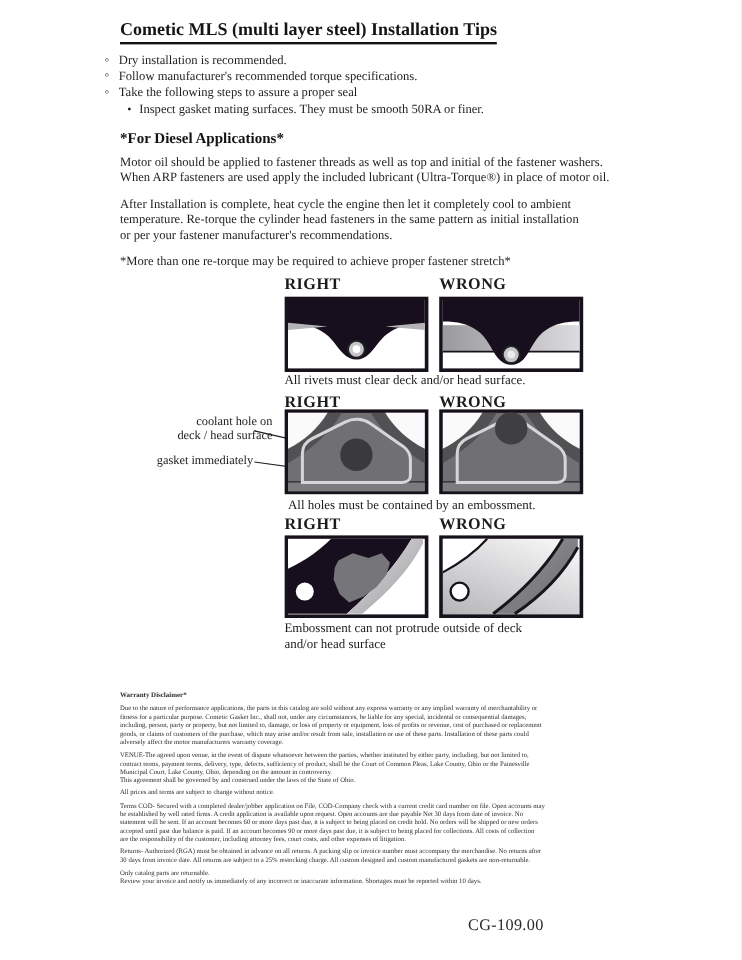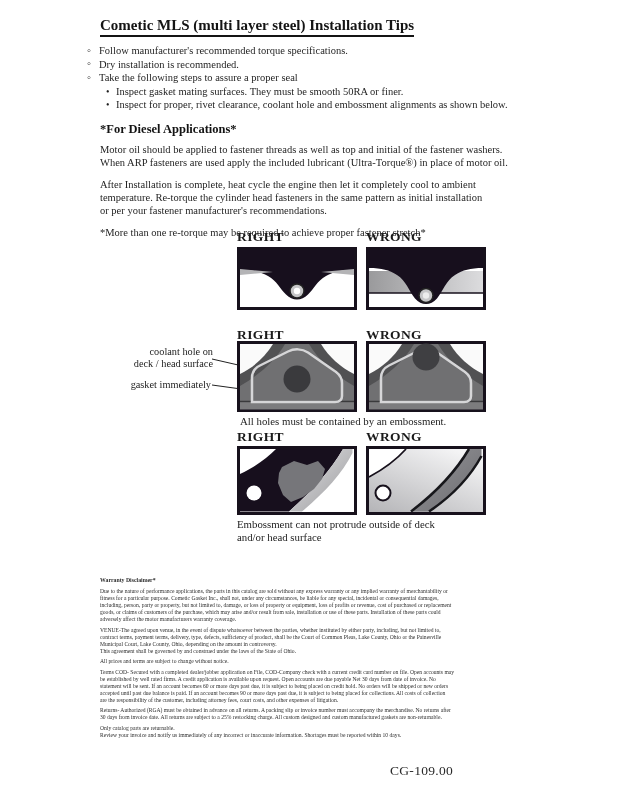--- a/index.html
+++ b/index.html
@@ -34,25 +34,24 @@
   .page-number { position:absolute; left:390px; top:763px; font-size:13.5px; letter-spacing:0.3px; color:#2a2a2a; }
 </style>
 </head>
 <body>
 
 <div class="page">
 
   <div class="top-text">
     <div><h1 class="title">Cometic MLS (multi layer steel) Installation Tips</h1></div>
     <div class="bullets">
+      <div class="bullet">Dry installation is recommended.</div>
       <div class="bullet">Follow manufacturer's recommended torque specifications.</div>
-      <div class="bullet">Dry installation is recommended.</div>
       <div class="bullet">Take the following steps to assure a proper seal</div>
       <div class="sub-bullet">Inspect gasket mating surfaces.  They must be smooth 50RA or finer.</div>
-      <div class="sub-bullet">Inspect for proper, rivet clearance, coolant hole and embossment alignments as shown below.</div>
     </div>
     <h2 class="diesel-heading">*For Diesel Applications*</h2>
     <p class="body-para">Motor oil should be applied to fastener threads as well as top and initial of the fastener washers.
 When ARP fasteners are used apply the included lubricant (Ultra-Torque®) in place of motor oil.</p>
     <p class="body-para gap">After Installation is complete, heat cycle the engine then let it completely cool to ambient
 temperature. Re-torque the cylinder head fasteners in the same pattern as initial installation
 or per your fastener manufacturer's recommendations.</p>
     <p class="body-para gap">*More than one re-torque may be required to achieve proper fastener stretch*</p>
   </div>
 
@@ -78,25 +77,26 @@
 
     <g transform="translate(129,0)">
       <rect x="1.5" y="1.5" width="117" height="60" fill="#ffffff" stroke="#17111c" stroke-width="3"></rect>
       <rect x="3" y="24" width="114" height="22" fill="url(#d1grad)"></rect>
       <line x1="3" y1="46" x2="117" y2="46" stroke="#17111c" stroke-width="1.5"></line>
       <path d="M3,3 H117 V21 C104,21 97,23 89,28 C80,33.5 77,44 71,51.5 C67.5,55.5 64,57 60,57 C56,57 52.5,55.5 49,51.5 C43,44 40,33.5 31,28 C23,23 16,21 3,21 Z" fill="#170f1d"></path>
       <circle cx="60" cy="48.5" r="7" fill="#c6c6c8" stroke="#222" stroke-width="1.5"></circle>
       <circle cx="60" cy="48.5" r="3.2" fill="#ececec"></circle>
     </g>
   </svg>
+  <div class="caption" style="left:237px; top:311px;">All rivets must clear deck and/or head surface.</div>
 
   <div class="rw-label" style="left:237px; top:327px;">RIGHT</div>
   <div class="rw-label" style="left:366px; top:327px;">WRONG</div>
 
-  <div class="dg-label" style="left:113px; top:346px;">coolant hole on
+  <div class="dg-label" style="left:127px; top:346px;">coolant hole on
 deck / head surface</div>
   <div class="dg-label" style="left:111px; top:379px;">gasket immediately</div>
 
   <svg class="dg" style="left:115px; top:340px;" width="200" height="60" viewBox="0 0 200 60">
     <line x1="97" y1="19" x2="180" y2="38" stroke="#222" stroke-width="1"></line>
     <line x1="97" y1="45" x2="148" y2="52" stroke="#222" stroke-width="1"></line>
   </svg>
 
   <svg class="dg" style="left:237px; top:341px;" width="250" height="71" viewBox="0 0 250 71">
 

